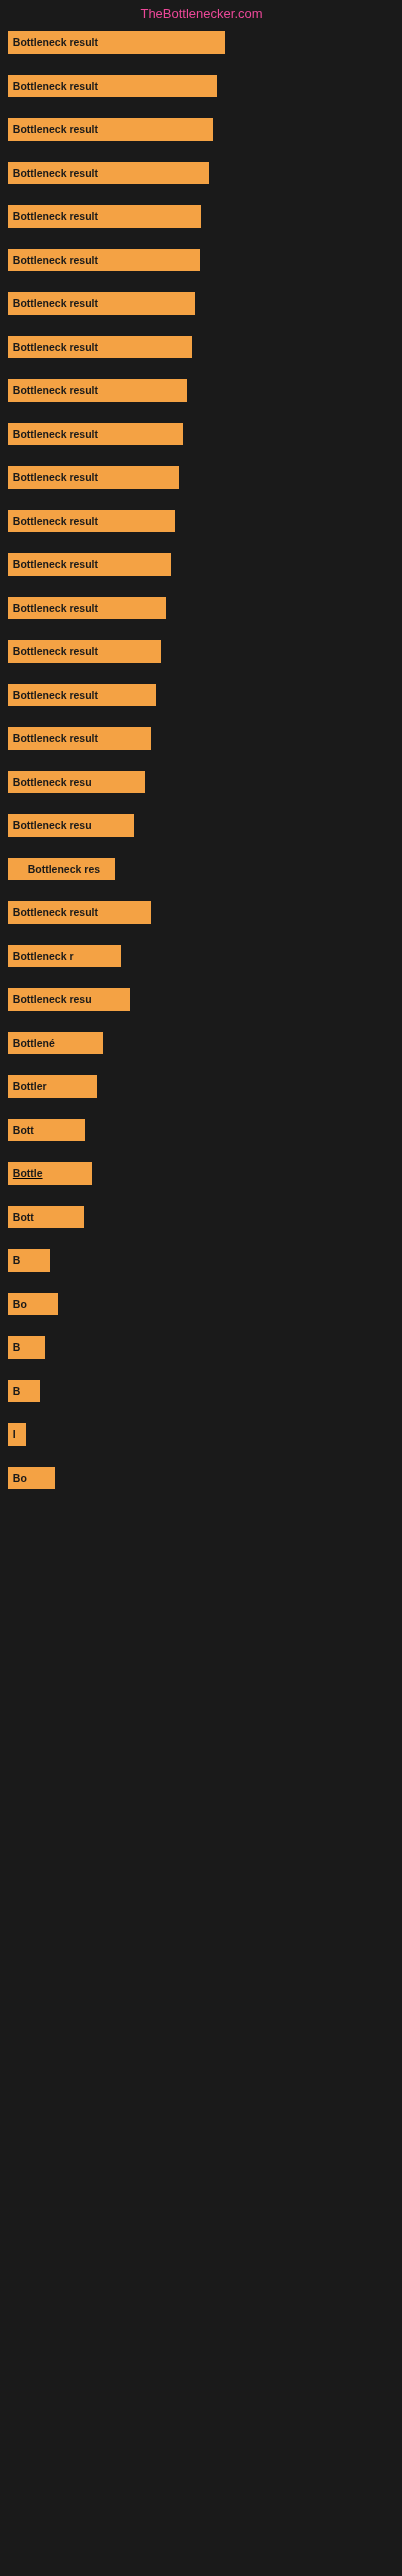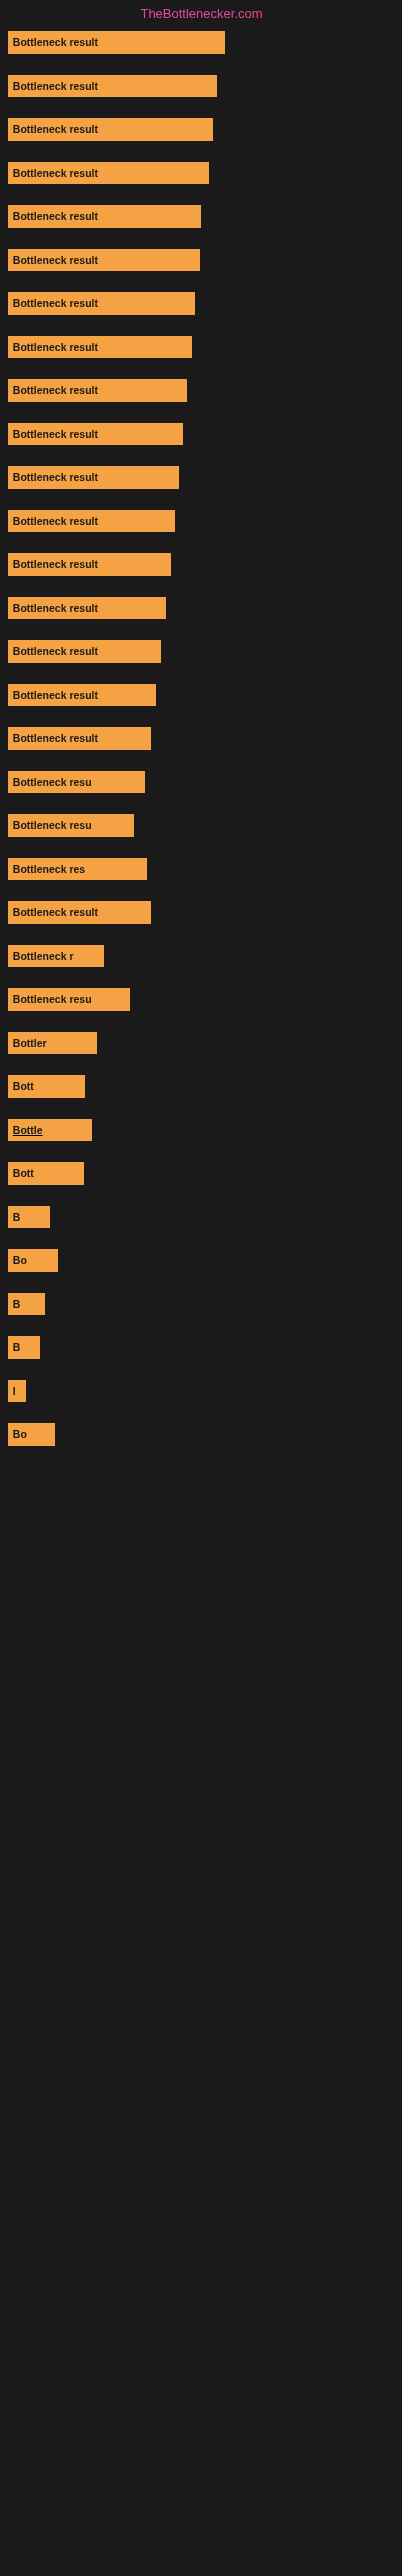--- a/index.html
+++ b/index.html
@@ -150,40 +150,45 @@
       <div class="bar" style="width: 137px;">
         <span class="bar-label">Bottleneck resu</span>
       </div>
     </div>
     <div class="bar-row">
       <div class="bar" style="width: 126px;">
         <span class="bar-label">Bottleneck resu</span>
       </div>
     </div>
     <div class="bar-row">
-      <div class="bar" style="width: 139px;">
+      <div class="bar" style="width: 107px; justify-content: center;">
         <span class="bar-label">Bottleneck res</span>
       </div>
     </div>
     <div class="bar-row">
       <div class="bar" style="width: 143px;">
         <span class="bar-label">Bottleneck result</span>
       </div>
     </div>
     <div class="bar-row">
-      <div class="bar" style="width: 96px;">
+      <div class="bar" style="width: 113px;">
         <span class="bar-label">Bottleneck r</span>
       </div>
     </div>
     <div class="bar-row">
       <div class="bar" style="width: 122px;">
         <span class="bar-label">Bottleneck resu</span>
       </div>
     </div>
     <div class="bar-row">
+      <div class="bar" style="width: 95px;">
+        <span class="bar-label">Bottlené</span>
+      </div>
+    </div>
+    <div class="bar-row">
       <div class="bar" style="width: 89px;">
         <span class="bar-label">Bottler</span>
       </div>
     </div>
     <div class="bar-row">
       <div class="bar" style="width: 77px;">
         <span class="bar-label">Bott</span>
       </div>
     </div>
     <div class="bar-row">

